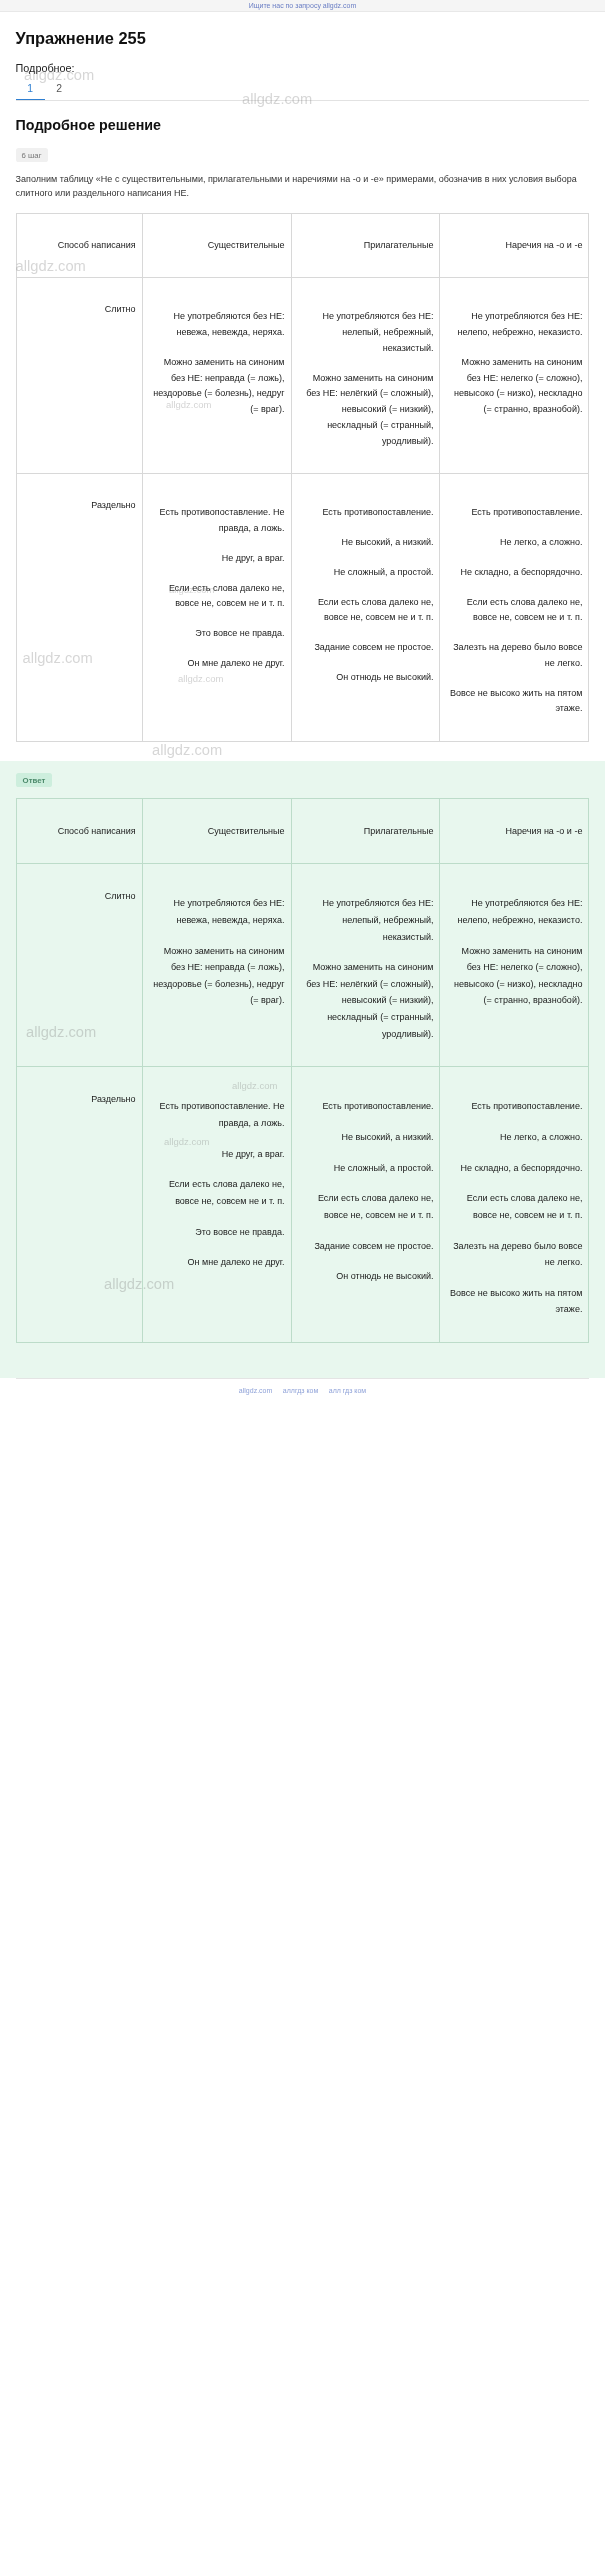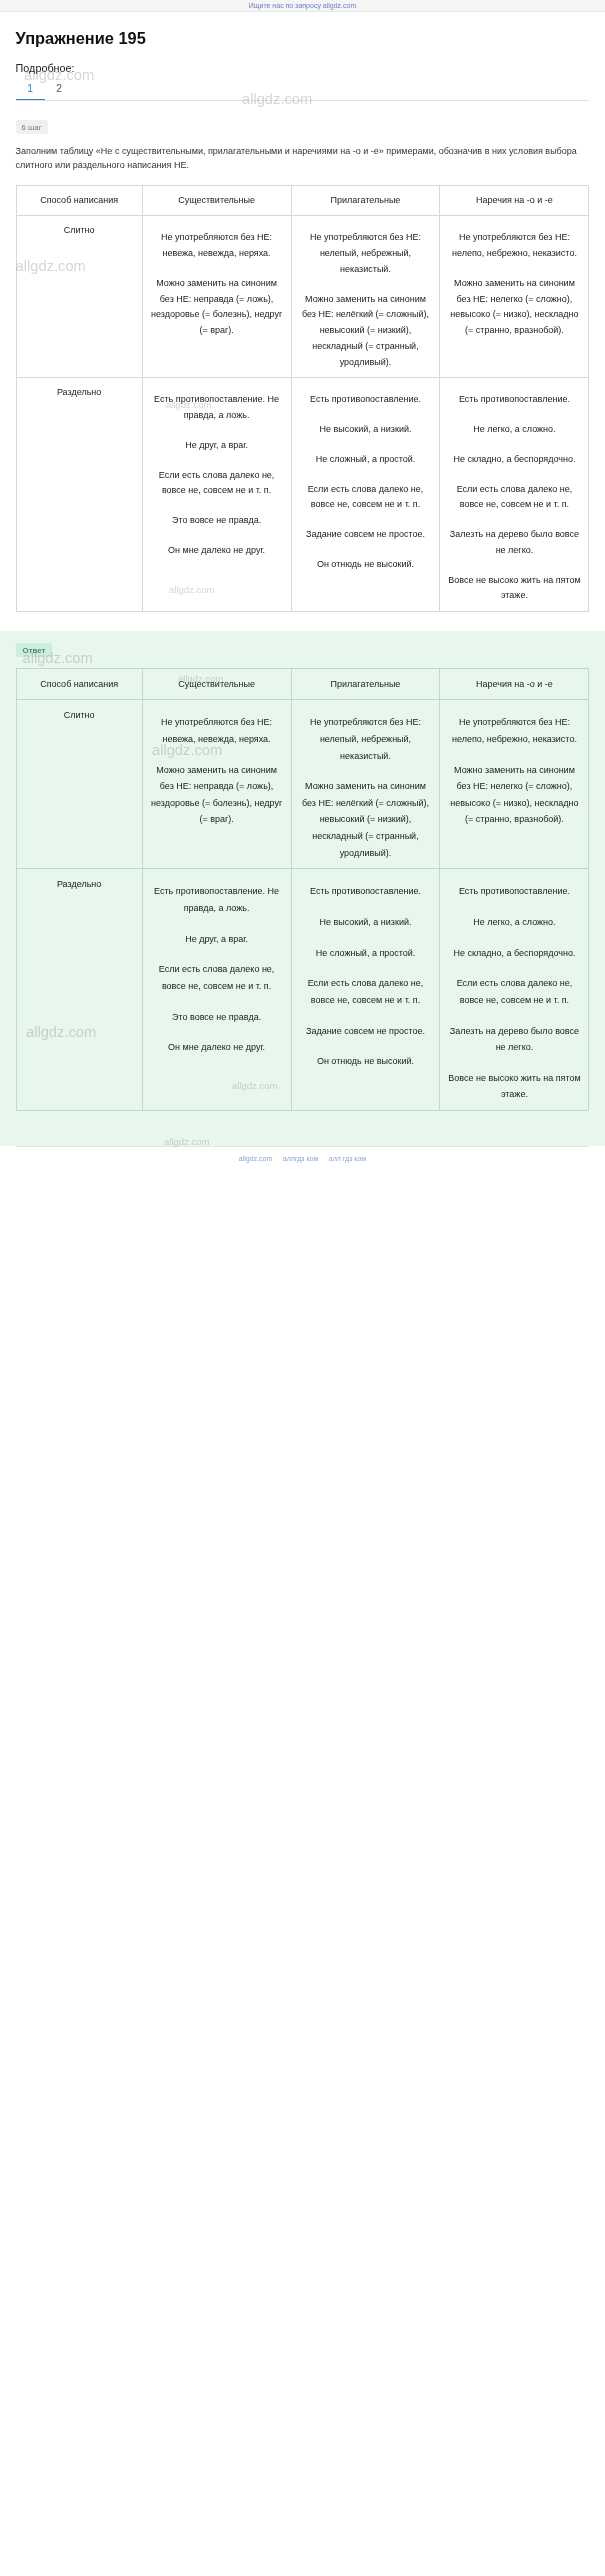--- a/index.html
+++ b/index.html
@@ -75,24 +75,24 @@
     margin-bottom: 12px;
   }
   table.grid {
     width: 100%;
     border-collapse: collapse;
     table-layout: fixed;
   }
   table.grid td, table.grid th {
     border: 0.9px solid #d8d8d8;
     vertical-align: top;
-    padding: 7px 6px;
+    padding: 24px 6px;
     font-size: 9px;
     line-height: 1.75;
-    text-align: center;
+    text-align: right;
     font-weight: normal;
   }
   table.grid th {
     font-size: 9px;
     color: #222;
   }
   table.grid col.c1 { width: 22%; }
   table.grid col.c2 { width: 26%; }
   table.grid col.c3 { width: 26%; }
   table.grid col.c4 { width: 26%; }
@@ -139,29 +139,30 @@
 </style>
 </head>
 <body>
 
 <div class="topbar">
   <span>Ищите нас по запросу allgdz.com</span>
 </div>
 
 <div class="page">
 
-  <h1 class="title">Упражнение 195</h1>
+  <h1 class="title">Упражнение 255</h1>
 
   <div class="subtasks-label">Подробное:</div>
 
   <div class="tabs">
     <div class="tab active">1</div>
     <div class="tab">2</div>
   </div>
 
+  <h2 class="solution-title">Подробное решение</h2>
 
   <div class="step-badge">6 шаг</div>
 
   <div class="intro">Заполним таблицу «Не с существительными, прилагательными и наречиями на -о и -е» примерами, обозначив в них условия выбора слитного или раздельного написания НЕ.</div>
 
   <table class="grid">
     <colgroup>
         <col class="c1">
         <col class="c2">
         <col class="c3">

